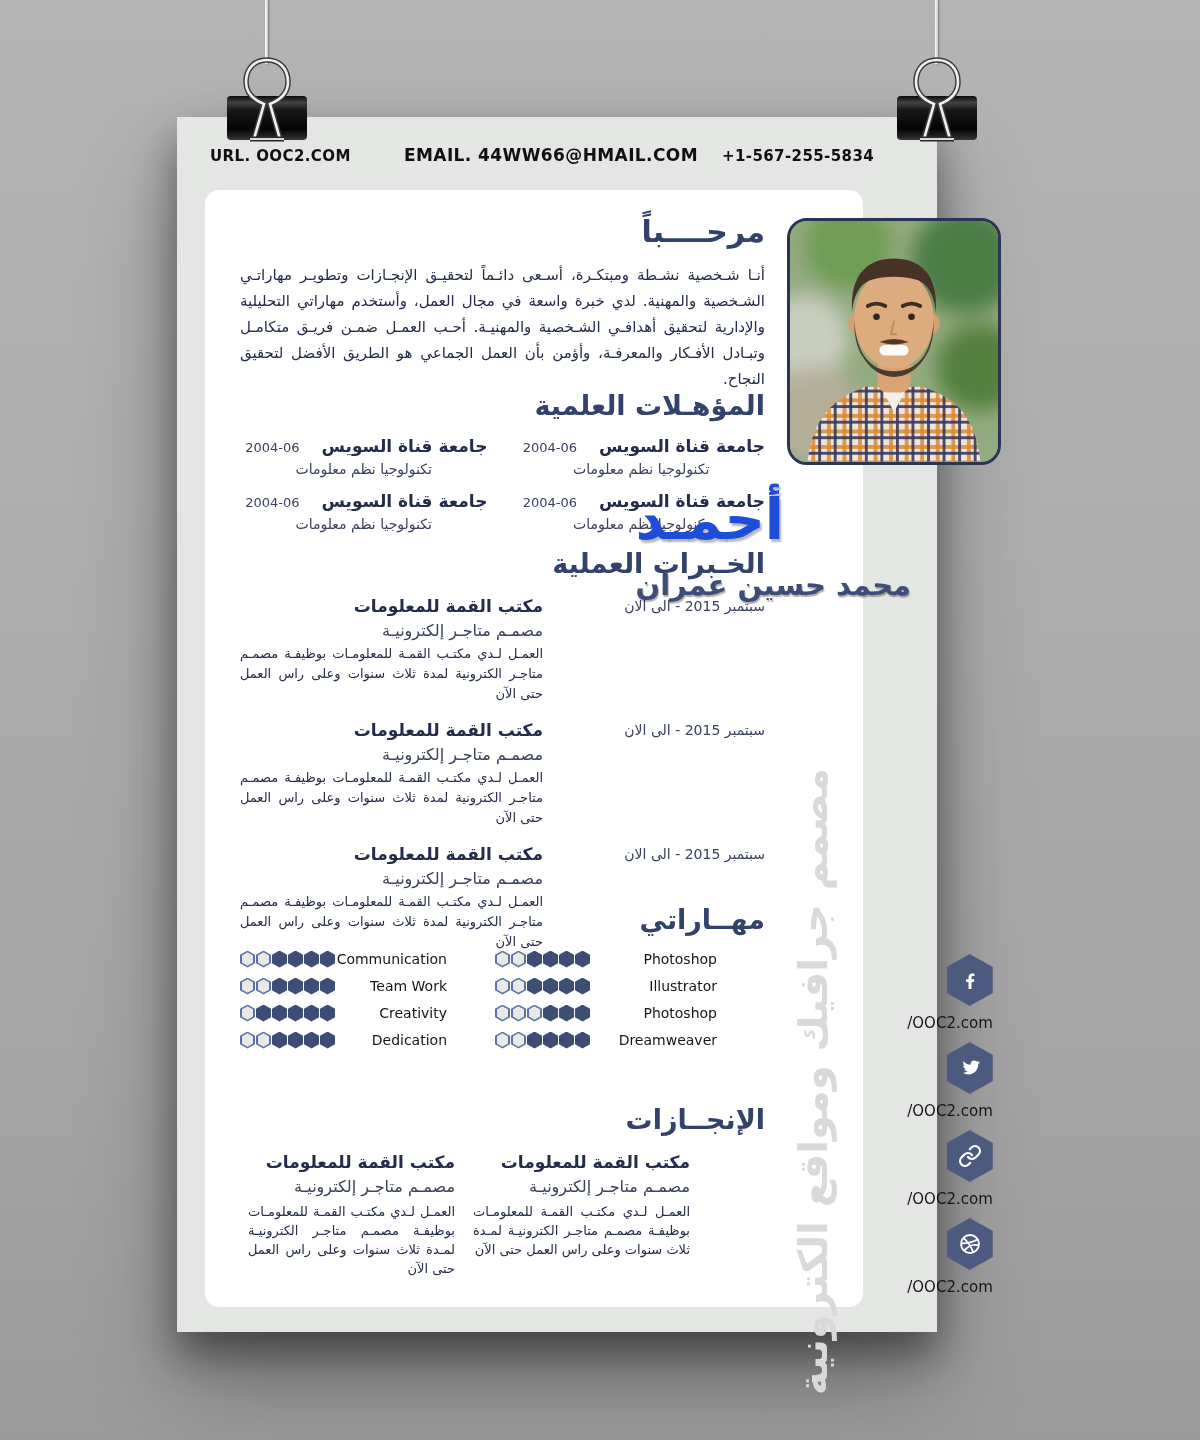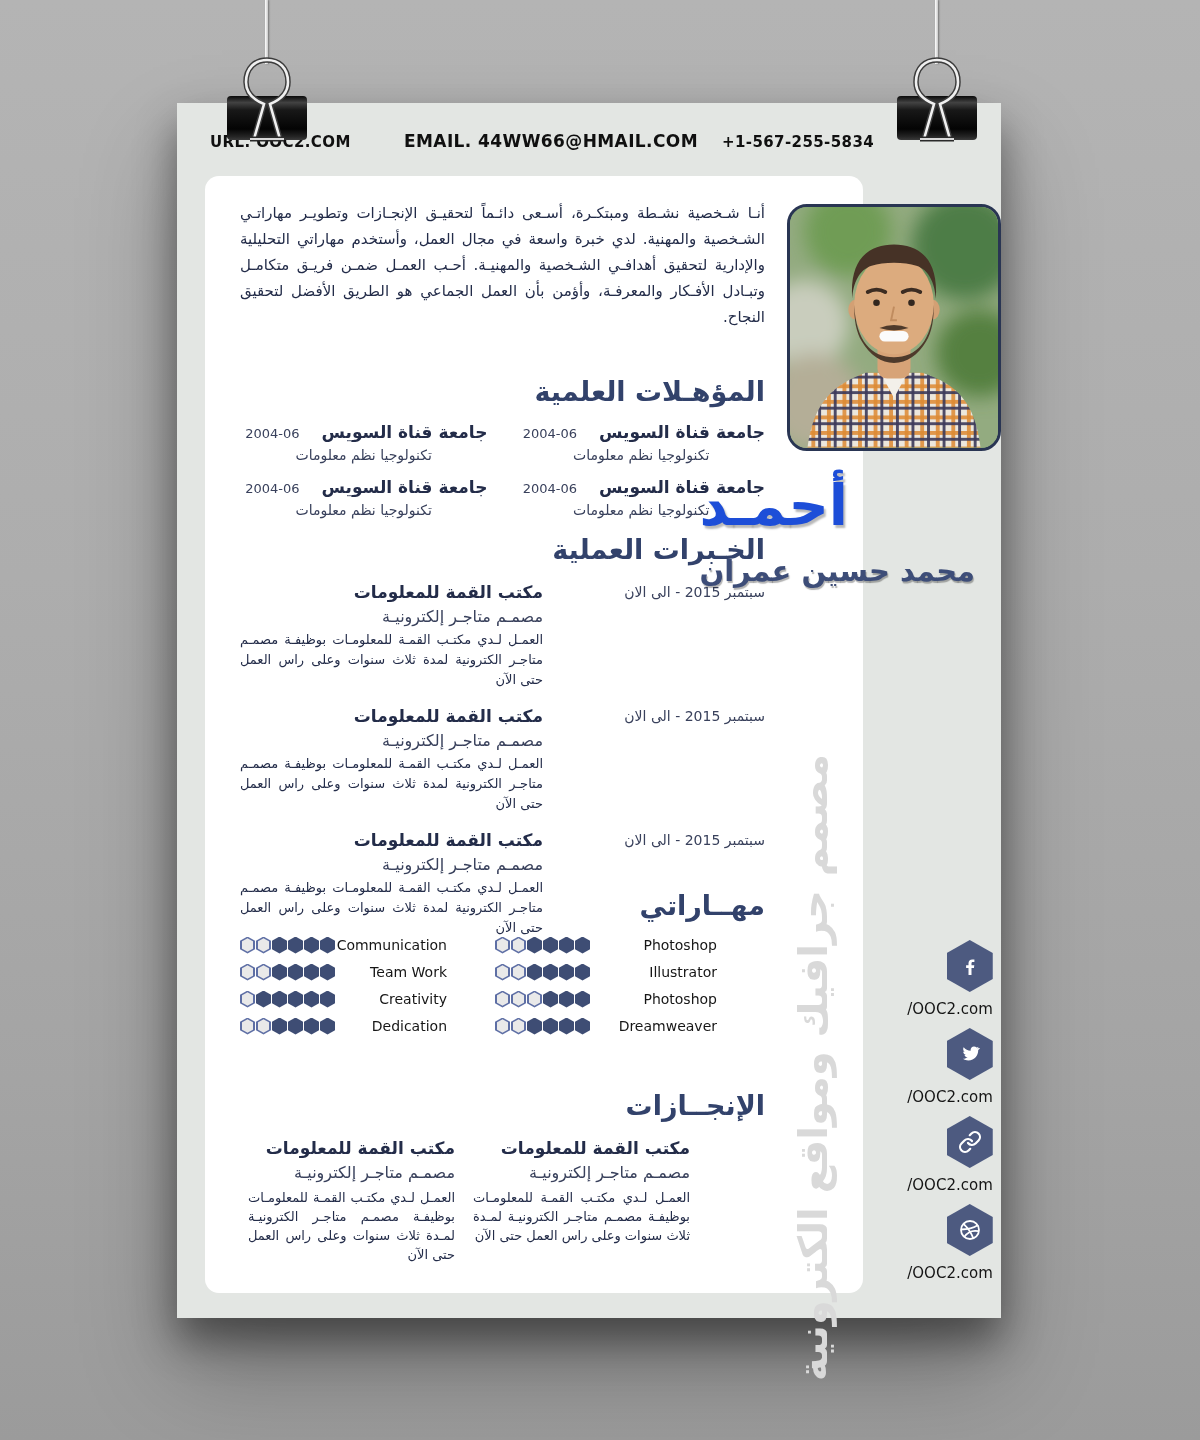--- a/index.html
+++ b/index.html
@@ -13,21 +13,21 @@
   body{font-family:"DejaVu Sans",sans-serif;background:#a9a9a9;}
   .scene{position:relative;width:1200px;height:1440px;
     background:linear-gradient(180deg,#b4b4b4 0%,#adadad 40%,#a4a4a4 75%,#9b9b9b 100%);}
   .string{position:absolute;top:0;width:3px;height:64px;
     background:linear-gradient(90deg,#ffffff,#c9c9c9);box-shadow:1px 0 2px rgba(0,0,0,.35);}
   .string.left{left:265px;}
   .string.right{left:935px;}
   .clip{position:absolute;width:86px;height:96px;z-index:5;}
   .clip.left{left:224px;top:48px;}
   .clip.right{left:894px;top:48px;}
-  .poster{position:absolute;left:177px;top:103px;width:824px;height:1215px;
+  .poster{position:absolute;left:177px;top:117px;width:760px;height:1215px;
     background:var(--poster_bg);
     box-shadow:0 22px 38px rgba(0,0,0,.42),0 50px 90px rgba(0,0,0,.28);}
   
   .contact{position:absolute;top:26px;left:0;width:100%;height:30px;color:#101010;}
   .contact span{position:absolute;font-weight:bold;letter-spacing:.4px;white-space:nowrap;}
   .contact .url{left:33px;top:4px;font-size:15px;}
   .contact .email{left:227px;top:2px;font-size:17px;}
   .contact .phone{left:545px;top:4px;font-size:15px;}
   
   .card{position:absolute;left:28px;top:73px;width:658px;height:1117px;background:#ffffff;
@@ -140,20 +140,21 @@
 
     <div class="contact">
       <span class="url">URL. OOC2.COM</span>
       <span class="email">EMAIL. 44WW66@HMAIL.COM</span>
       <span class="phone">+1-567-255-5834</span>
     </div>
 
     <div class="card">
 
       <div class="sec greeting">
+        <h2>مرحــــباً</h2>
         <p class="greeting-text">أنـا شـخصية نشـطة ومبتكـرة، أسـعى دائـماً لتحقيـق الإنجـازات وتطويـر مهاراتـي الشـخصية والمهنية. لدي خبرة واسعة في مجال العمل، وأستخدم مهاراتي التحليلية والإدارية لتحقيق أهدافـي الشـخصية والمهنيـة. أحـب العمـل ضمـن فريـق متكامـل وتبـادل الأفـكار والمعرفـة، وأؤمن بأن العمل الجماعي هو الطريق الأفضل لتحقيق النجاح.</p>
       </div>
 
       <div class="sec qualifications">
         <h2>المؤهـلات العلمية</h2>
         <div class="qual-grid">
           <div class="qual-item">
             <div class="qrow">
                 <span class="uni">جامعة قناة السويس</span>
                 <span class="qdate">2004-06</span>

